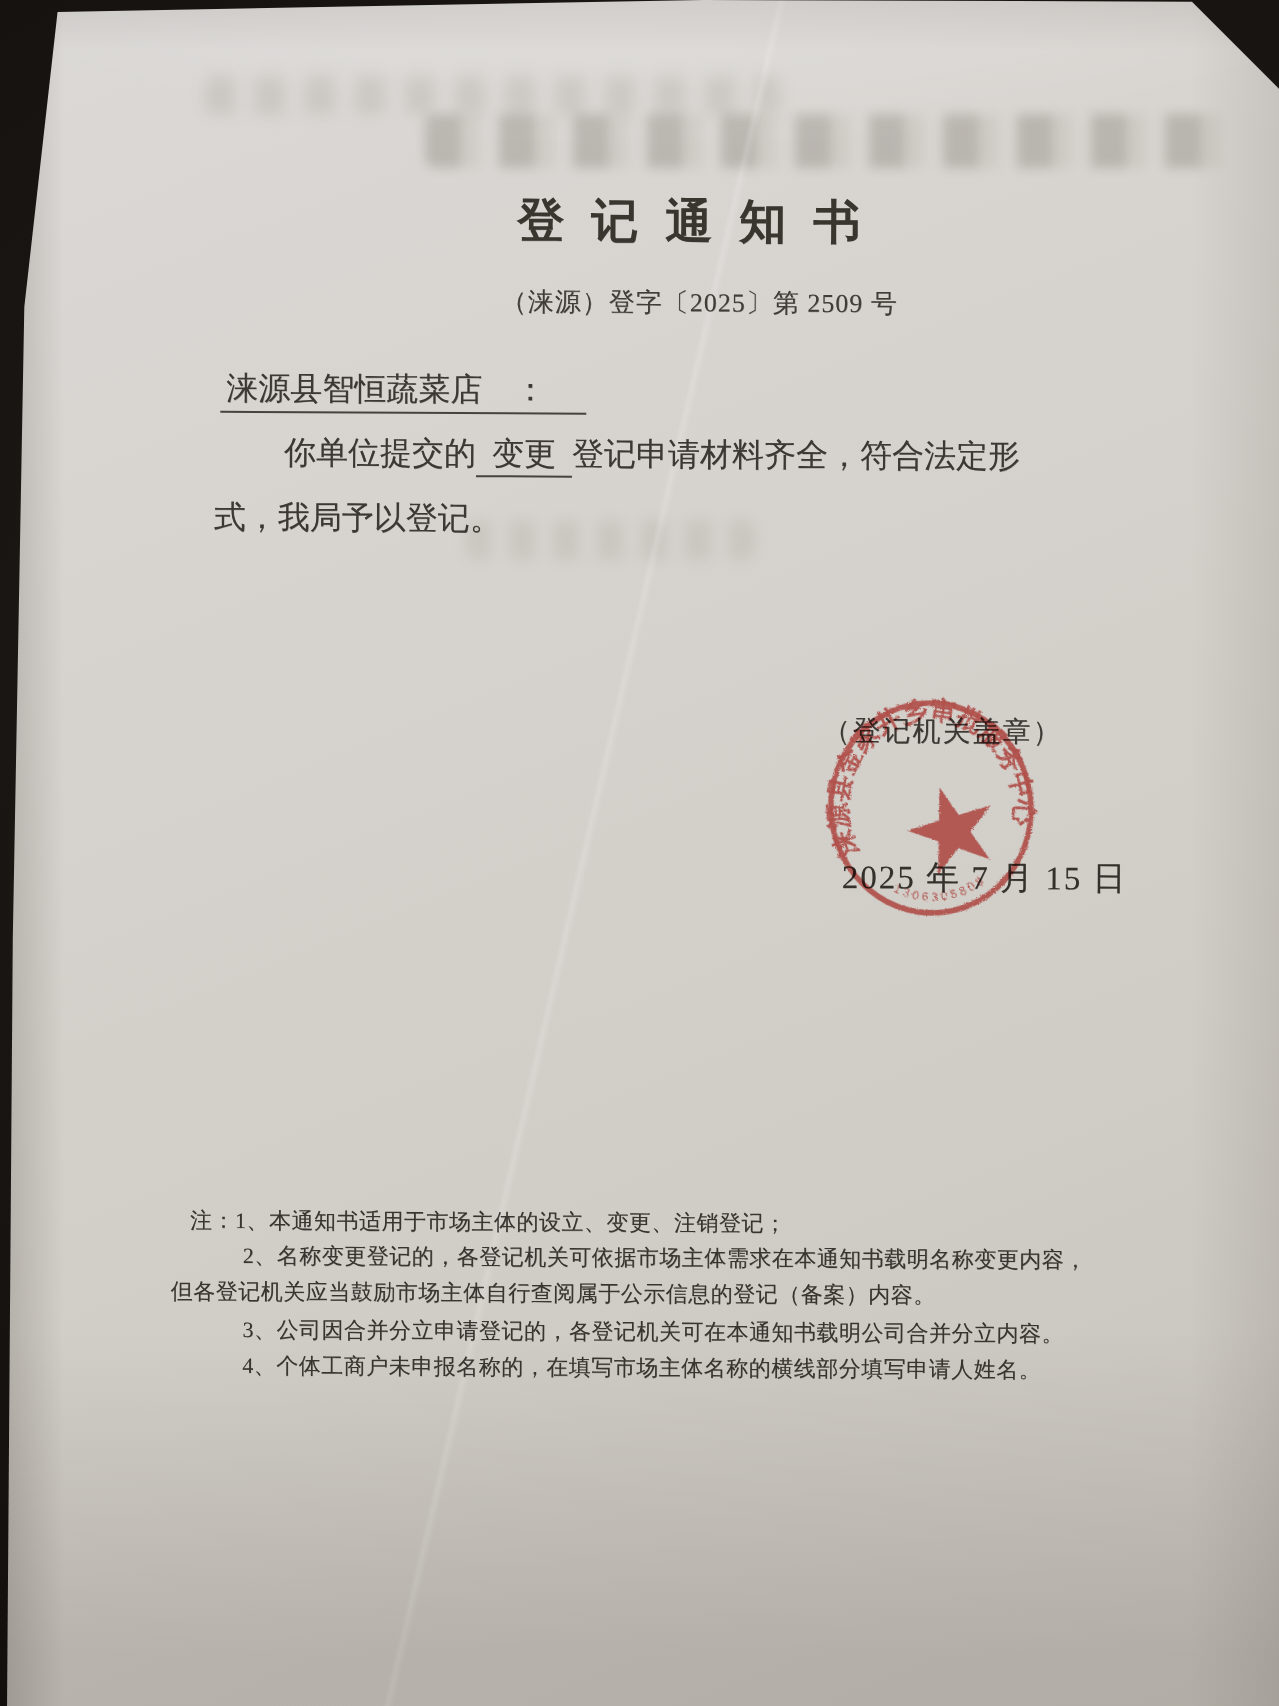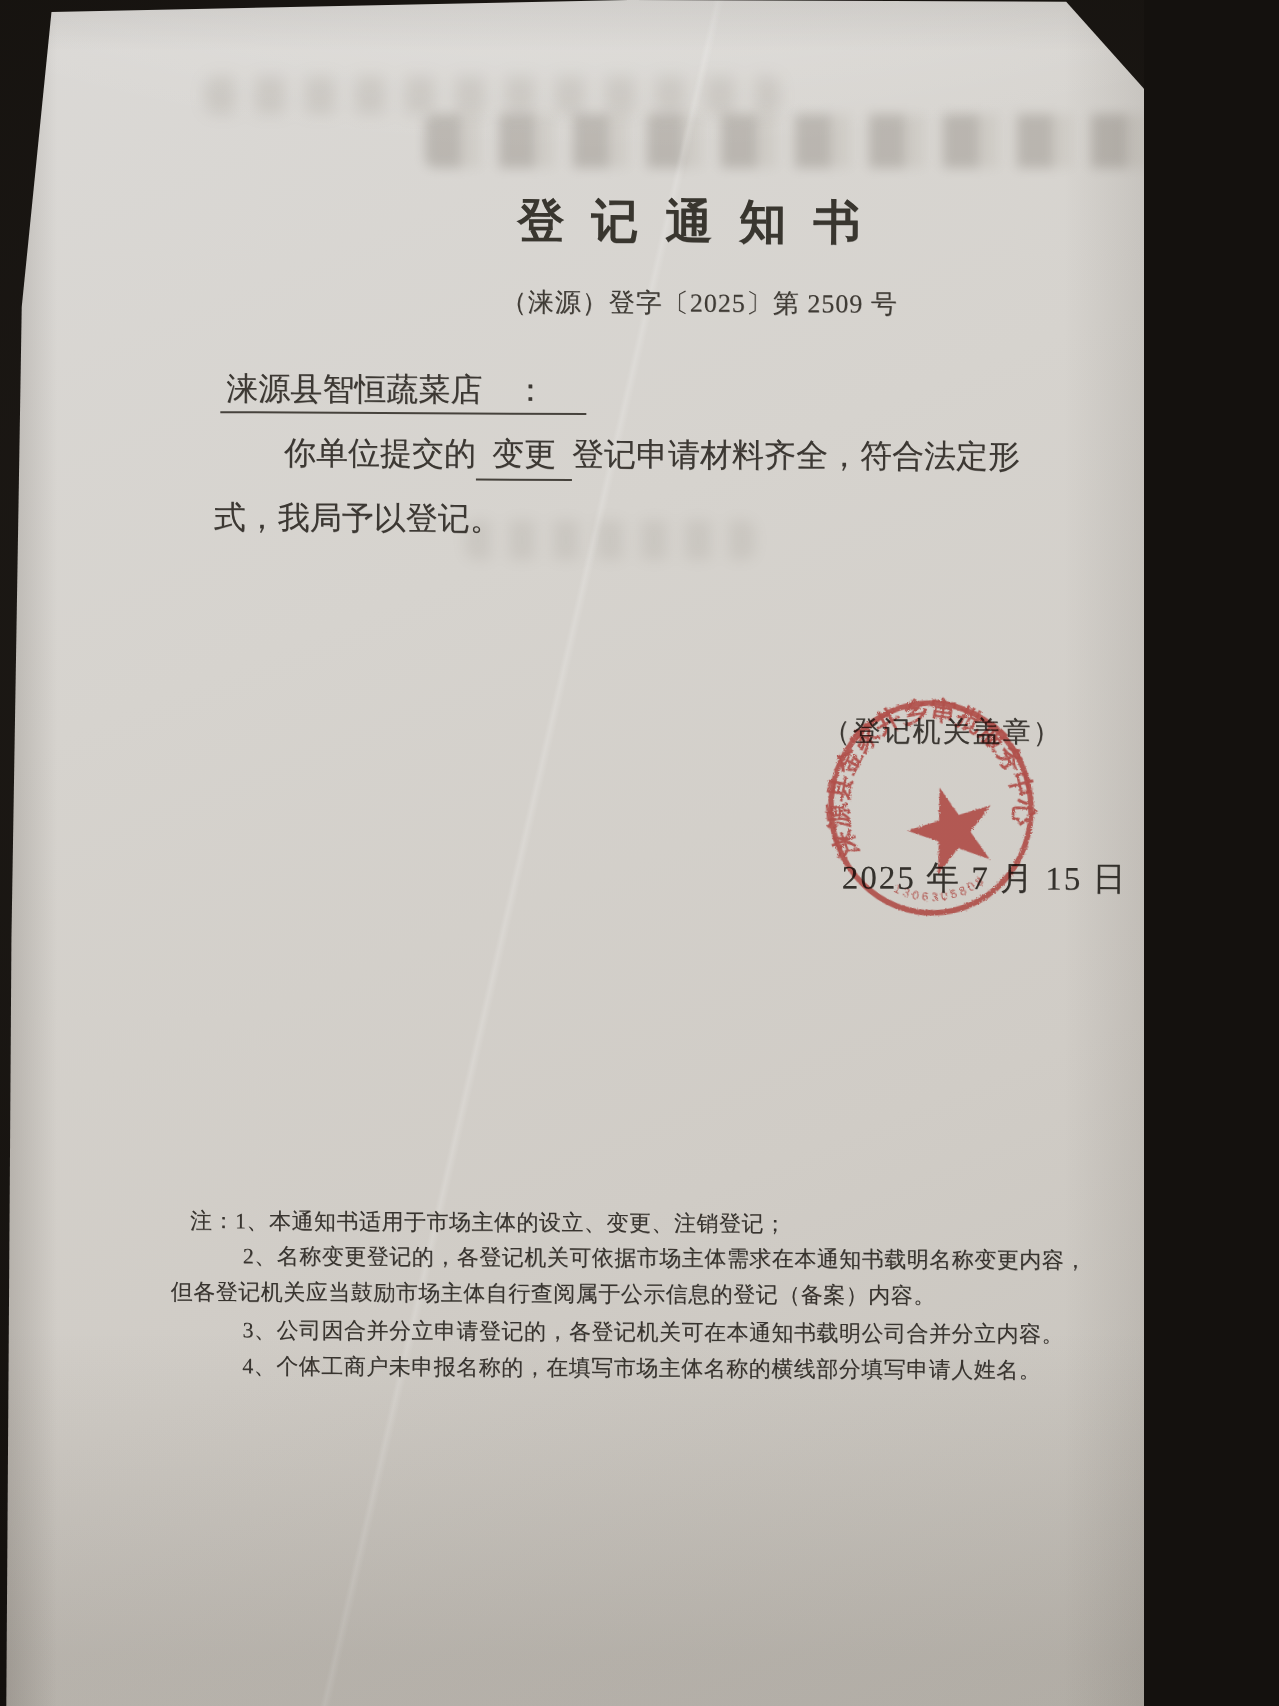--- a/index.html
+++ b/index.html
@@ -3,21 +3,21 @@
 <meta charset="utf-8">
 <style>
   html,body{margin:0;padding:0;}
   body{
     background:#14110e;
     font-family:"Liberation Serif", serif;
     width:1279px;height:1706px;
     overflow:hidden;
   }
   .photo{
-    position:relative;width:1144px;height:1706px;
+    position:relative;width:1279px;height:1706px;
     background:radial-gradient(1600px 1200px at 60% 40%, #211d19 0%, #120f0c 100%);
   }
   
   .paper{
     position:absolute;inset:0;
     clip-path:polygon(4.5% 0.7%, 55% 0%, 93.2% 0.1%, 100% 5.2%, 100% 100%, 0.55% 100%, 1.0% 55%, 1.9% 18%);
     background:linear-gradient(158deg,#dbd9d6 0%,#d6d3ce 35%,#d0ccc6 68%,#c6c2bb 100%);
   }
   .shading{
     position:absolute;inset:0;pointer-events:none;
@@ -43,21 +43,21 @@
   .title{
     left:514px;top:197px;
     font-family:"Liberation Sans", sans-serif;
     font-weight:700;font-size:47px;letter-spacing:27px;color:#39362f;
   }
   .doc-number{left:498px;top:290px;font-size:26px;letter-spacing:1px;color:#403c36;}
   .salutation{left:218px;top:374px;font-size:32px;}
   .u-name{border-bottom:2px solid #46423c;padding:0 40px 7px 6px;display:inline-block;}
   .body-line1{left:282px;top:438px;font-size:32px;}
   .body-line2{left:212px;top:503px;font-size:32px;}
-  .u-blank{border-bottom:2px solid #46423c;padding:0 16px 6px 16px;display:inline-block;font-family:Liberation Mono, monospace;}
+  .u-blank{border-bottom:2px solid #46423c;padding:0 16px 6px 16px;display:inline-block;}
   .seal-caption{left:822px;top:716px;font-size:28px;letter-spacing:2px;z-index:3;}
   .issue-date{left:842px;top:860px;font-size:33px;letter-spacing:2px;z-index:3;color:#34312c;}
   .notes{font-size:22px;letter-spacing:0.5px;color:#38342f;}
   .note-1{left:192px;top:1212px;}
   .note-2{left:245px;top:1247px;}
   .note-3{left:173px;top:1283px;}
   .note-4{left:245px;top:1321px;}
   .note-5{left:245px;top:1357px;}
   
   .stamp{

